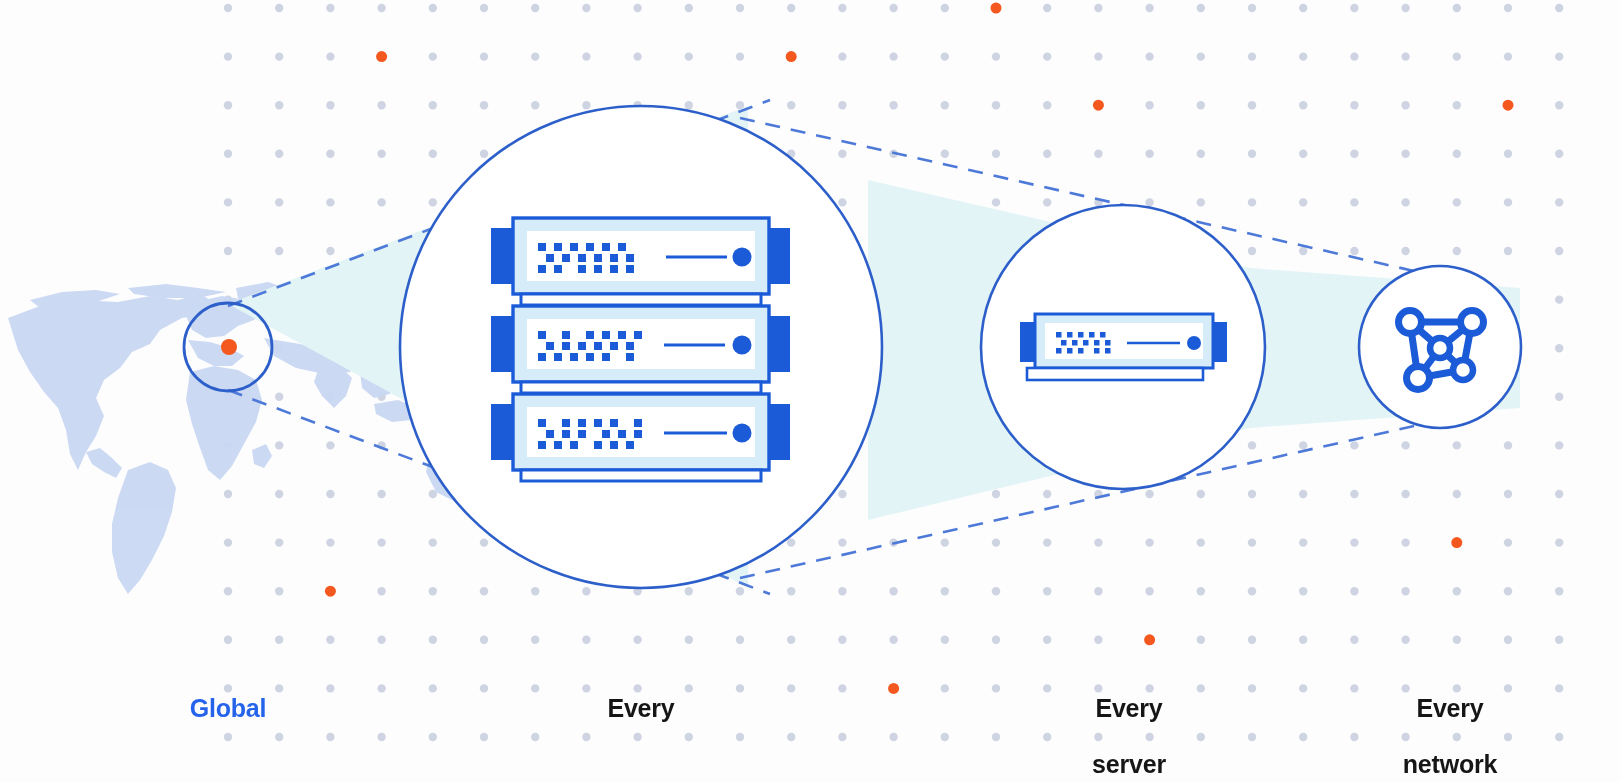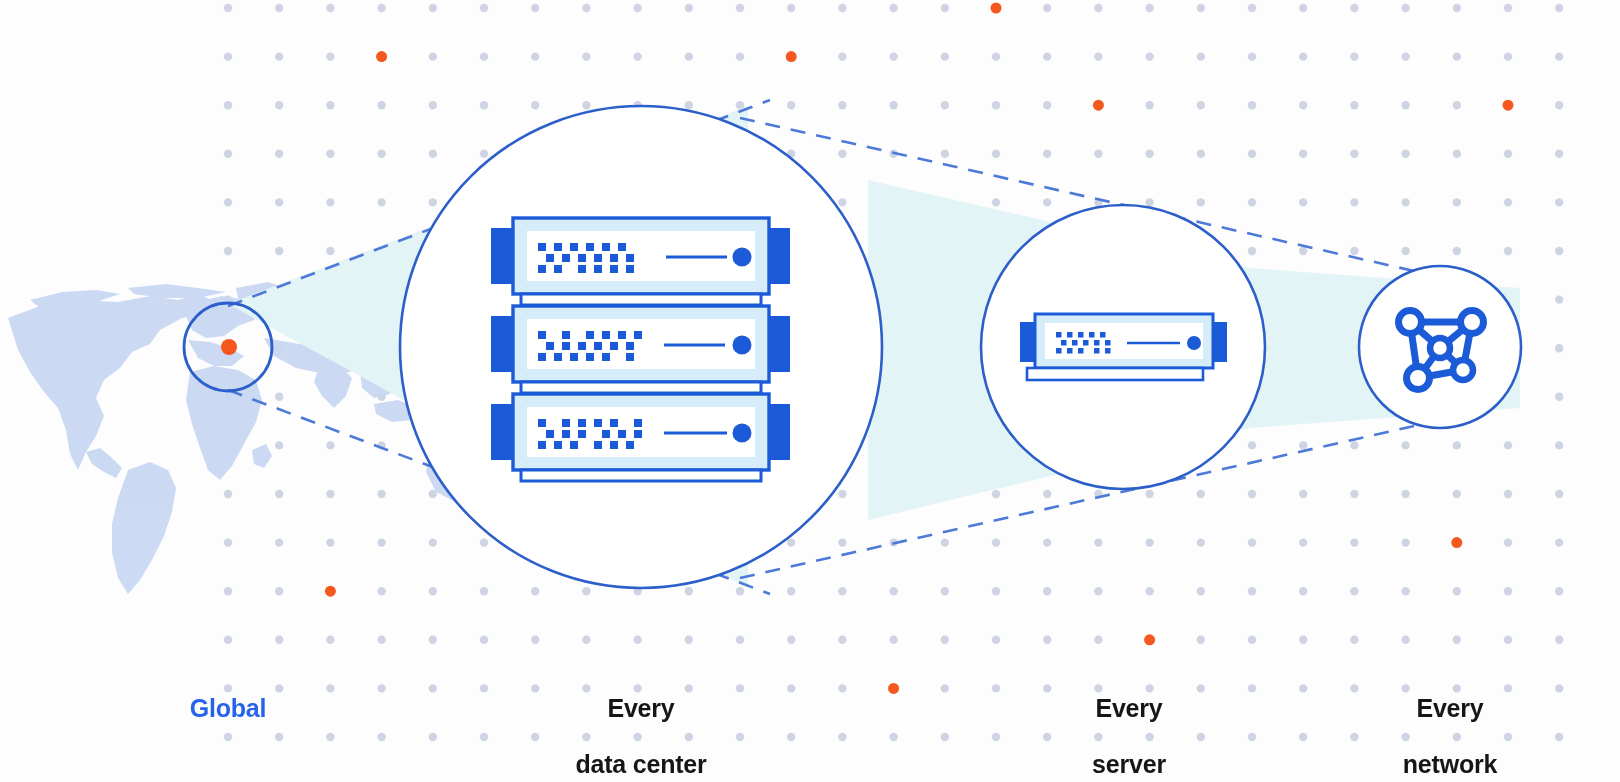--- a/index.html
+++ b/index.html
@@ -697,21 +697,20 @@
       <circle cx="1463" cy="370" r="10" fill="#ffffff" stroke-width="6.5"></circle>
     </g>
   </svg>
 
   <div class="label accent" style="left:128px;top:666px;width:200px;">
     <div>Global</div>
   </div>
 
   <div class="label" style="left:521px;top:666px;width:240px;">
     <div>Every</div>
-    <div>data center</div>
   </div>
 
   <div class="label" style="left:1029px;top:666px;width:200px;">
     <div>Every</div>
     <div>server</div>
   </div>
 
   <div class="label" style="left:1350px;top:666px;width:200px;">
     <div>Every</div>
     <div>network</div>

